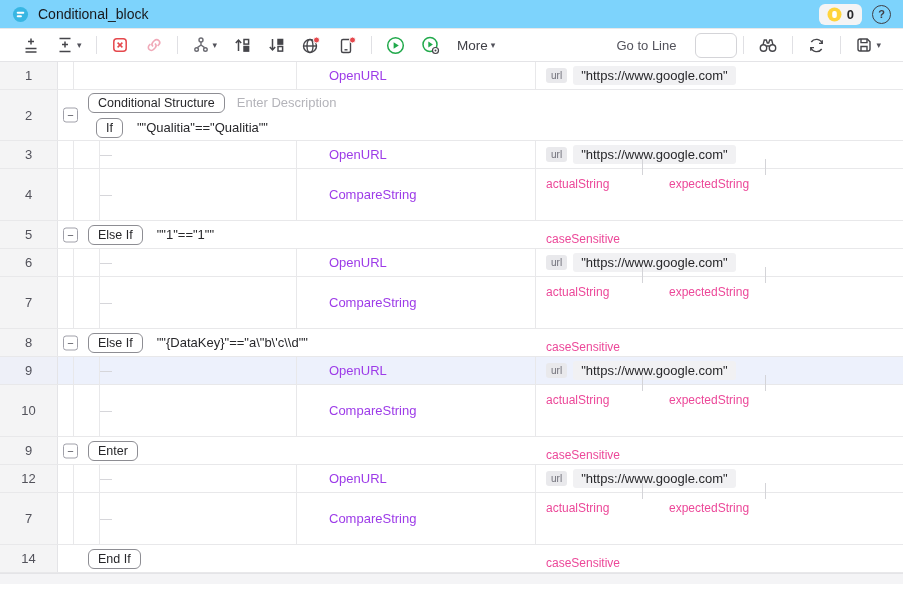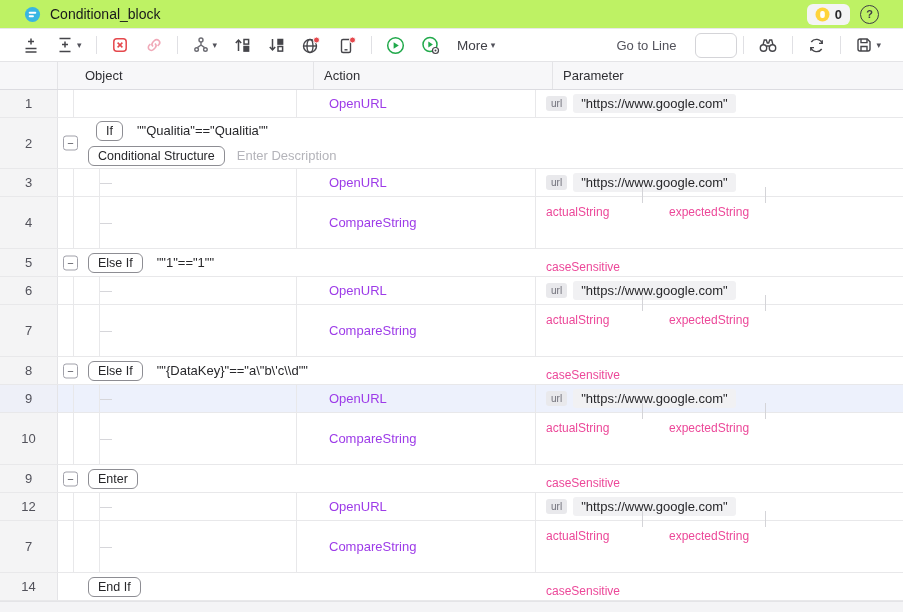--- a/index.html
+++ b/index.html
@@ -1,21 +1,21 @@
 <!DOCTYPE html>
 <html><head>
 <meta charset="utf-8">
 <style>
   * { margin:0; padding:0; box-sizing:border-box; }
   html,body { width:903px; height:612px; overflow:hidden;
     font-family:"Liberation Sans", sans-serif; background:#fff; color:#27272a; }
 
   
-  .titlebar { height:29px; display:flex; align-items:center; padding:0 24px;
-    border-bottom:1px solid #e8e8ea; background:#bef264; }
+  .titlebar { height:29px; display:flex; align-items:center; padding:0 12px;
+    border-bottom:1px solid #e8e8ea; background:#7dd3fc; }
   .logo { width:17px; height:17px; margin-right:9px; flex:0 0 auto; }
   .title { font-size:14px; font-weight:500; color:#18181b; }
   .titlebar .spacer { flex:1; }
   .review-badge { display:flex; align-items:center; gap:5px; background:#f4f4f5;
     border-radius:6px; padding:3px 8px; margin-right:10px; cursor:pointer; }
   .review-badge .count { font-size:13px; font-weight:700; color:#27272a; }
   .help-circle { width:19px; height:19px; border:1.7px solid #3f3f46; border-radius:50%;
     display:flex; align-items:center; justify-content:center; font-size:11px;
     font-weight:700; color:#3f3f46; cursor:pointer; }
 
@@ -214,52 +214,46 @@
   <button class="tbtn">
     <svg width="18" height="18" viewBox="0 0 18 18" fill="none" stroke="#45454a" stroke-width="1.4">
       <path d="M3 5a2 2 0 0 1 2-2h7.2L15 5.8V13a2 2 0 0 1-2 2H5a2 2 0 0 1-2-2z"></path>
       <path d="M6 3v3.6h6V3M6 15v-4.5h6V15"></path>
     </svg>
     <span class="caret">▾</span>
   </button>
 </div>
 
 <div class="grid">
-  <div class="gheader">
-    <div class="gh-num"></div>
-    <div class="gh-obj">Object</div>
-    <div class="gh-act">Action</div>
-    <div class="gh-par">Parameter</div>
-  </div>
   <div id="rows">
       <div class="row h1">
         <div class="numcell">1</div>
         <div class="ind1"></div>
         <div class="objcell w-top"></div>
         <div class="actcell">
           <div class="action-name">OpenURL</div>
         </div>
         <div class="paramcell">
           <div class="pline">
             <div class="url-chip">url</div>
             <div class="url-val">"https://www.google.com"</div>
           </div>
         </div>
       </div>
       <div class="row h2s">
         <div class="numcell">2</div>
         <div class="structcontent">
           <div class="collapse-btn">−</div>
+          <div class="sline">
+            <div class="chip">Conditional Structure</div>
+            <div class="desc-placeholder">Enter Description</div>
+          </div>
           <div class="sline inner">
             <div class="chip">If</div>
             <div class="cond">""Qualitia"=="Qualitia""</div>
-          </div>
-          <div class="sline">
-            <div class="chip">Conditional Structure</div>
-            <div class="desc-placeholder">Enter Description</div>
           </div>
         </div>
       </div>
       <div class="row h1">
         <div class="numcell">3</div>
         <div class="ind1"></div>
         <div class="ind2"></div>
         <div class="objcell w-nested nested"></div>
         <div class="actcell">
           <div class="action-name">OpenURL</div>

